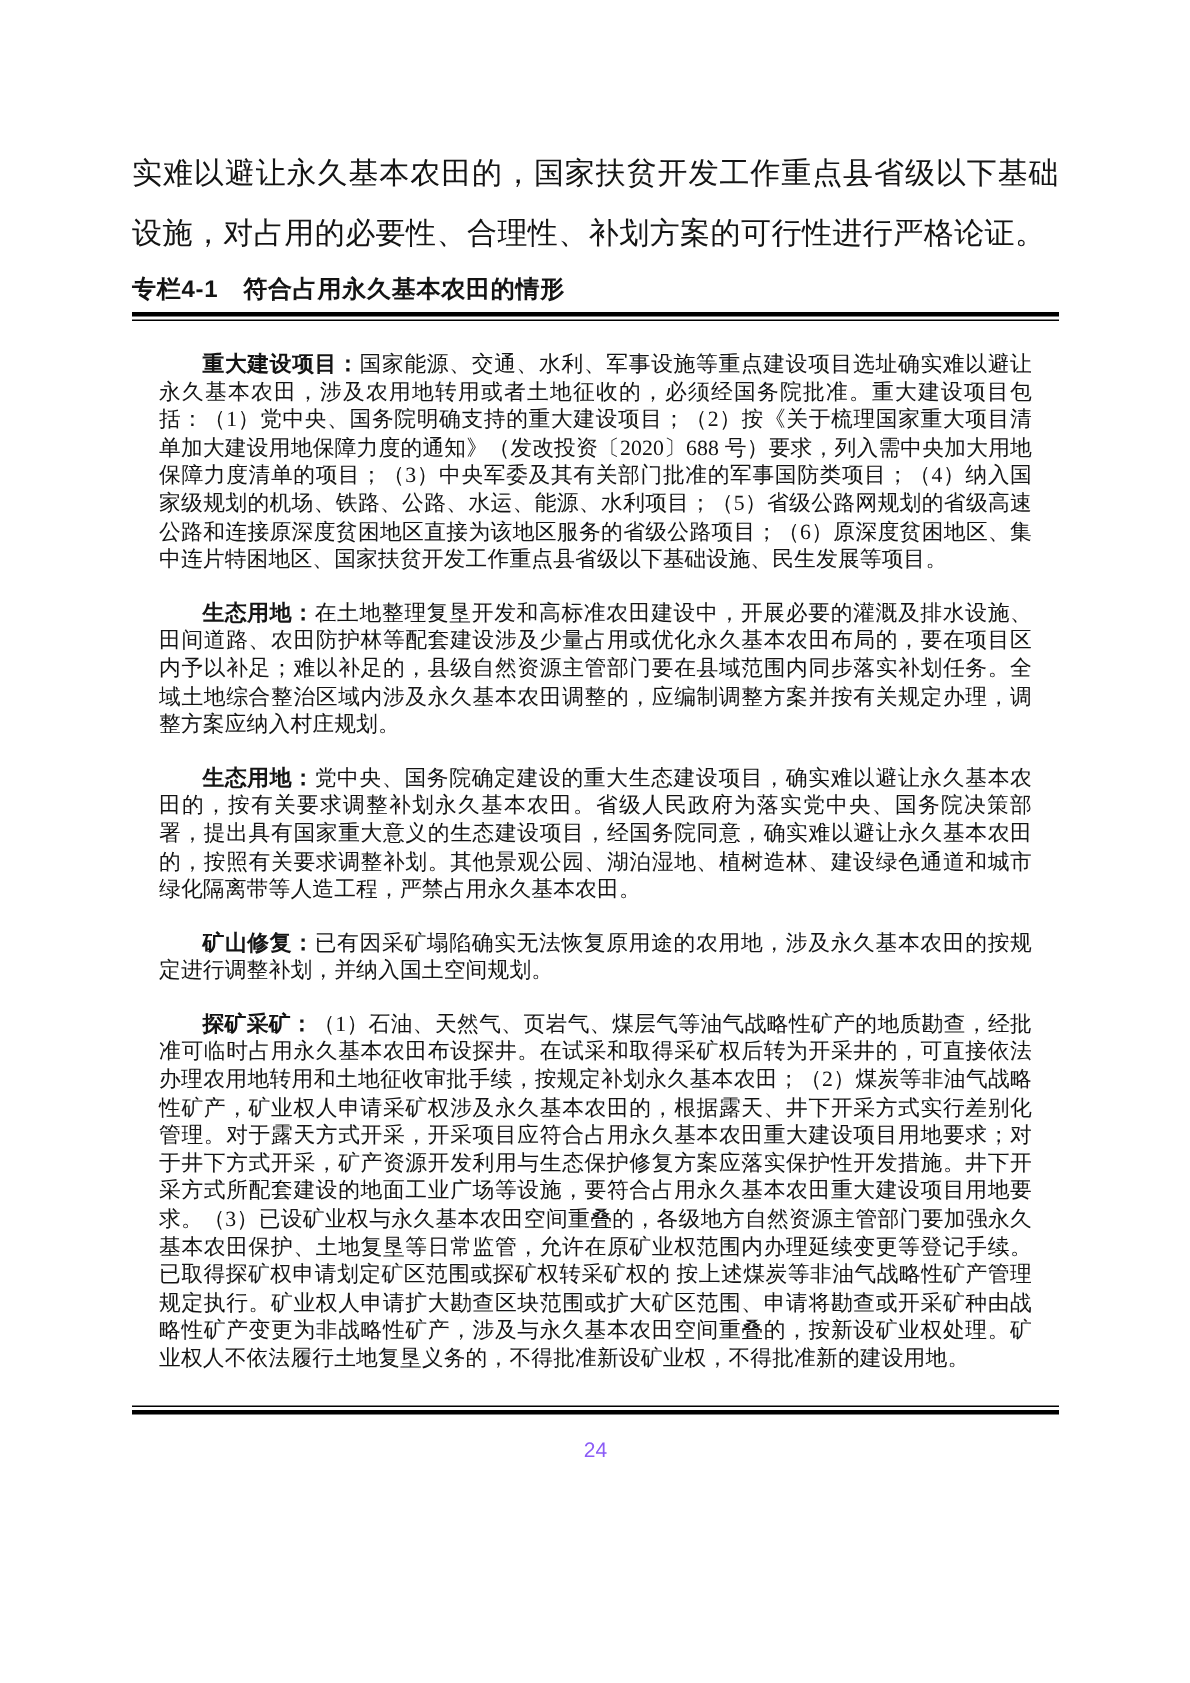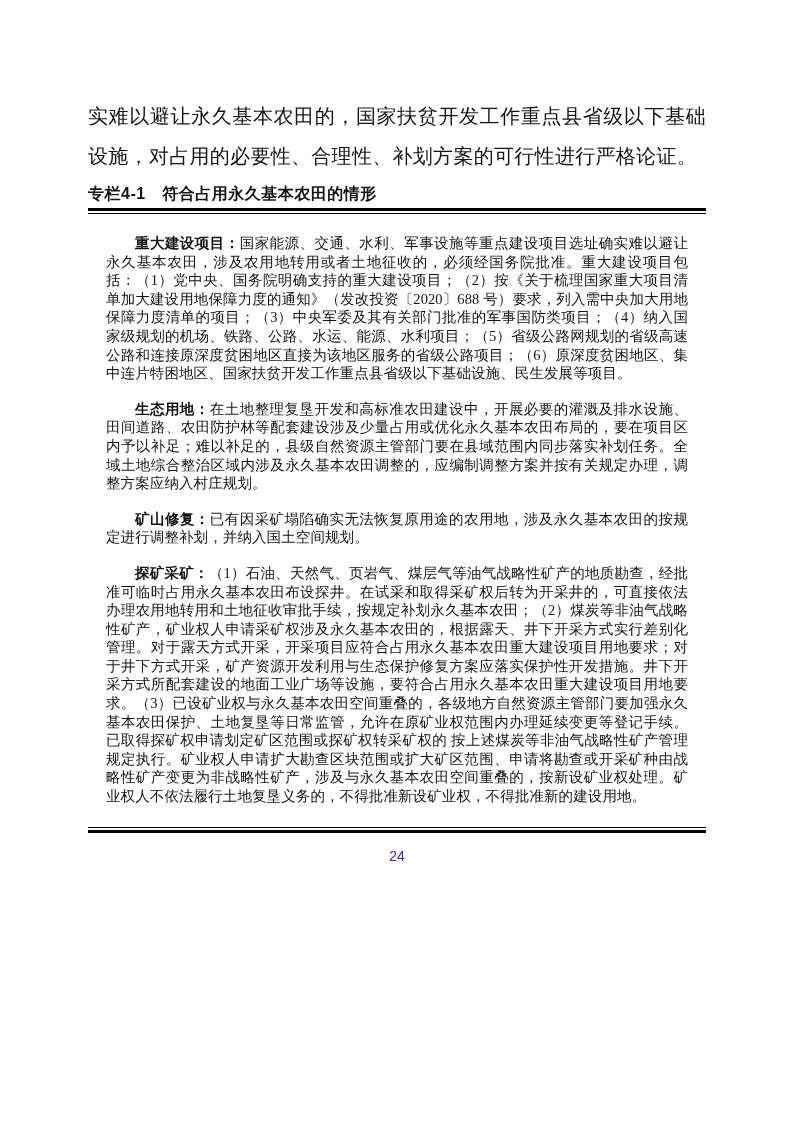--- a/index.html
+++ b/index.html
@@ -69,38 +69,39 @@
   .closing-lead {
     font-weight: normal;
   }
   
   .page-number {
     margin-top: 14px;
     text-align: center;
     font-size: 14px;
     line-height: 18px;
     font-family: "Liberation Sans", "DejaVu Sans", sans-serif;
-    color: #4c1d95;
+    color: #8b5cf6;
   }
 </style>
 </head>
 <body>
 
 <div class="page-inner">
 
   <p class="intro">实难以避让永久基本农田的，国家扶贫开发工作重点县省级以下基础设施，对占用的必要性、合理性、补划方案的可行性进行严格论证。</p>
 
   <div>
     <div class="box-title">专栏4-1　符合占用永久基本农田的情形</div>
 
     <div class="rule-top"></div>
 
     <div class="box-body">
         <p class="box-para"><b class="box-label">重大建设项目：</b><span>国家能源、交通、水利、军事设施等重点建设项目选址确实难以避让永久基本农田，涉及农用地转用或者土地征收的，必须经国务院批准。重大建设项目包括：（1）党中央、国务院明确支持的重大建设项目；（2）按《关于梳理国家重大项目清单加大建设用地保障力度的通知》（发改投资〔2020〕688 号）要求，列入需中央加大用地保障力度清单的项目；（3）中央军委及其有关部门批准的军事国防类项目；（4）纳入国家级规划的机场、铁路、公路、水运、能源、水利项目；（5）省级公路网规划的省级高速公路和连接原深度贫困地区直接为该地区服务的省级公路项目；（6）原深度贫困地区、集中连片特困地区、国家扶贫开发工作重点县省级以下基础设施、民生发展等项目。</span></p>
         <p class="box-para"><b class="box-label">生态用地：</b><span>在土地整理复垦开发和高标准农田建设中，开展必要的灌溉及排水设施、田间道路、农田防护林等配套建设涉及少量占用或优化永久基本农田布局的，要在项目区内予以补足；难以补足的，县级自然资源主管部门要在县域范围内同步落实补划任务。全域土地综合整治区域内涉及永久基本农田调整的，应编制调整方案并按有关规定办理，调整方案应纳入村庄规划。</span></p>
+        <p class="box-para"><b class="box-label">生态用地：</b><span>党中央、国务院确定建设的重大生态建设项目，确实难以避让永久基本农田的，按有关要求调整补划永久基本农田。省级人民政府为落实党中央、国务院决策部署，提出具有国家重大意义的生态建设项目，经国务院同意，确实难以避让永久基本农田的，按照有关要求调整补划。其他景观公园、湖泊湿地、植树造林、建设绿色通道和城市绿化隔离带等人造工程，严禁占用永久基本农田。</span></p>
         <p class="box-para"><b class="box-label">矿山修复：</b><span>已有因采矿塌陷确实无法恢复原用途的农用地，涉及永久基本农田的按规定进行调整补划，并纳入国土空间规划。</span></p>
         <p class="box-para"><b class="box-label">探矿采矿：</b><span>（1）石油、天然气、页岩气、煤层气等油气战略性矿产的地质勘查，经批准可临时占用永久基本农田布设探井。在试采和取得采矿权后转为开采井的，可直接依法办理农用地转用和土地征收审批手续，按规定补划永久基本农田；（2）煤炭等非油气战略性矿产，矿业权人申请采矿权涉及永久基本农田的，根据露天、井下开采方式实行差别化管理。对于露天方式开采，开采项目应符合占用永久基本农田重大建设项目用地要求；对于井下方式开采，矿产资源开发利用与生态保护修复方案应落实保护性开发措施。井下开采方式所配套建设的地面工业广场等设施，要符合占用永久基本农田重大建设项目用地要求。（3）已设矿业权与永久基本农田空间重叠的，各级地方自然资源主管部门要加强永久基本农田保护、土地复垦等日常监管，允许在原矿业权范围内办理延续变更等登记手续。已取得探矿权申请划定矿区范围或探矿权转采矿权的 按上述煤炭等非油气战略性矿产管理规定执行。矿业权人申请扩大勘查区块范围或扩大矿区范围、申请将勘查或开采矿种由战略性矿产变更为非战略性矿产，涉及与永久基本农田空间重叠的，按新设矿业权处理。矿业权人不依法履行土地复垦义务的，不得批准新设矿业权，不得批准新的建设用地。</span></p>
       </div>
 
     <div class="rule-bottom"></div>
   </div>
 
 
   <div class="page-number">24</div>
 

